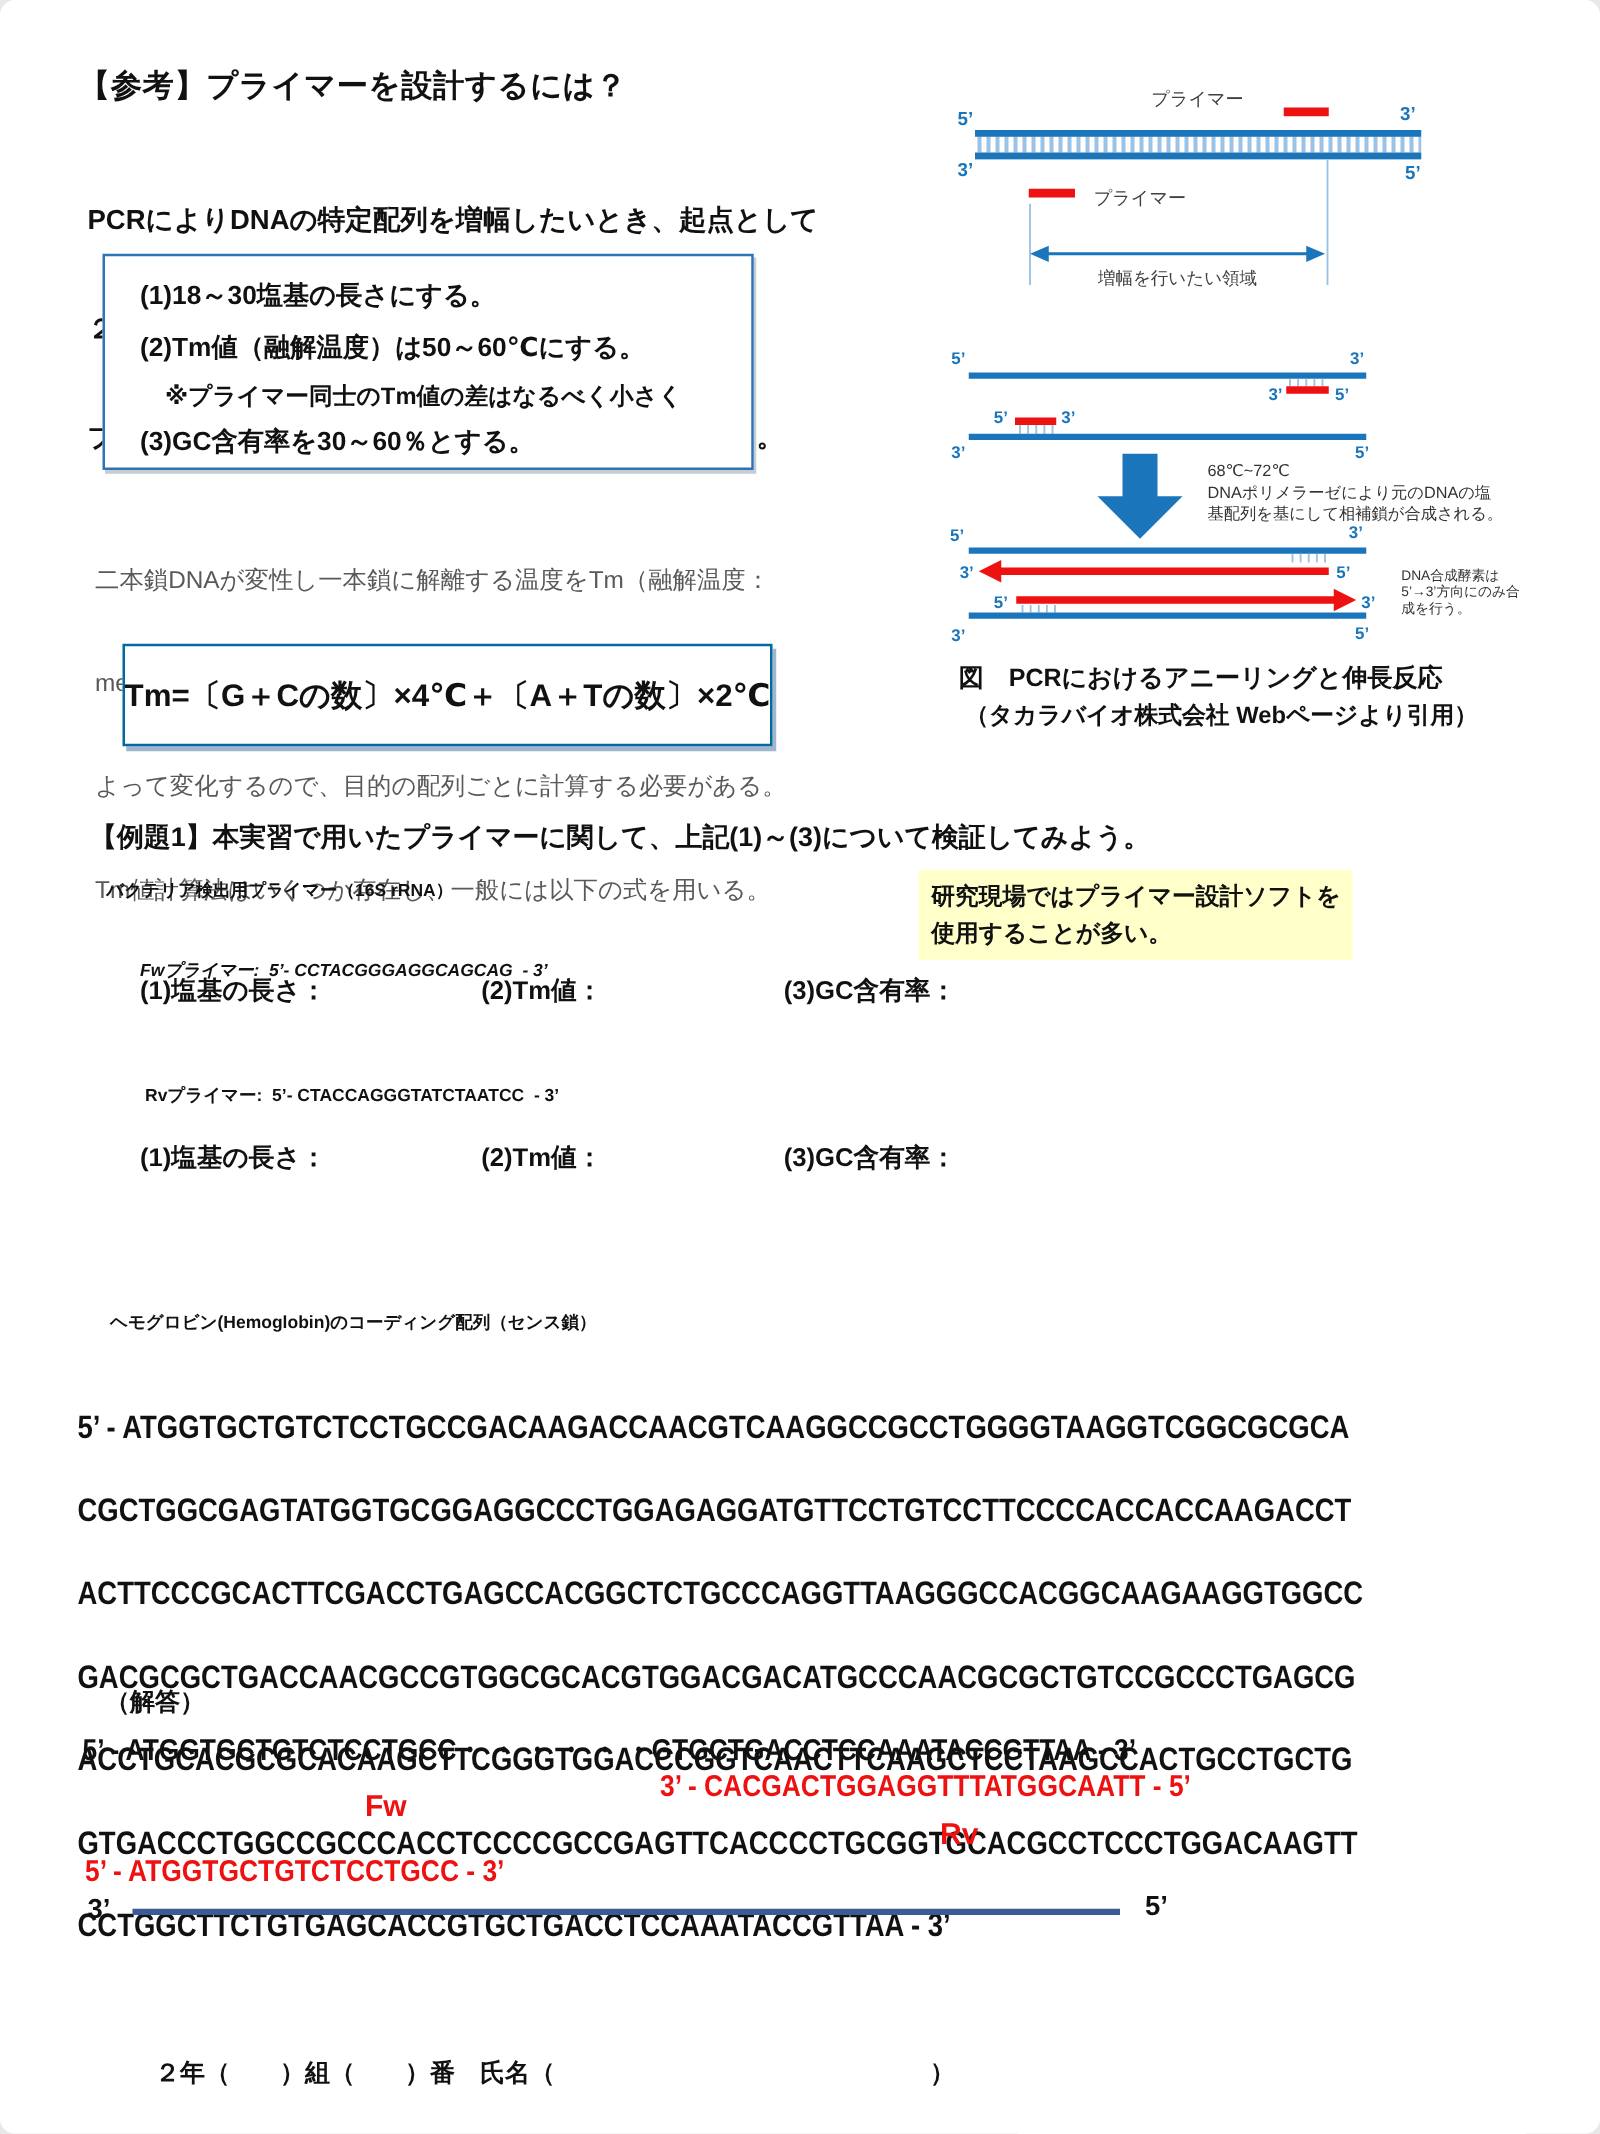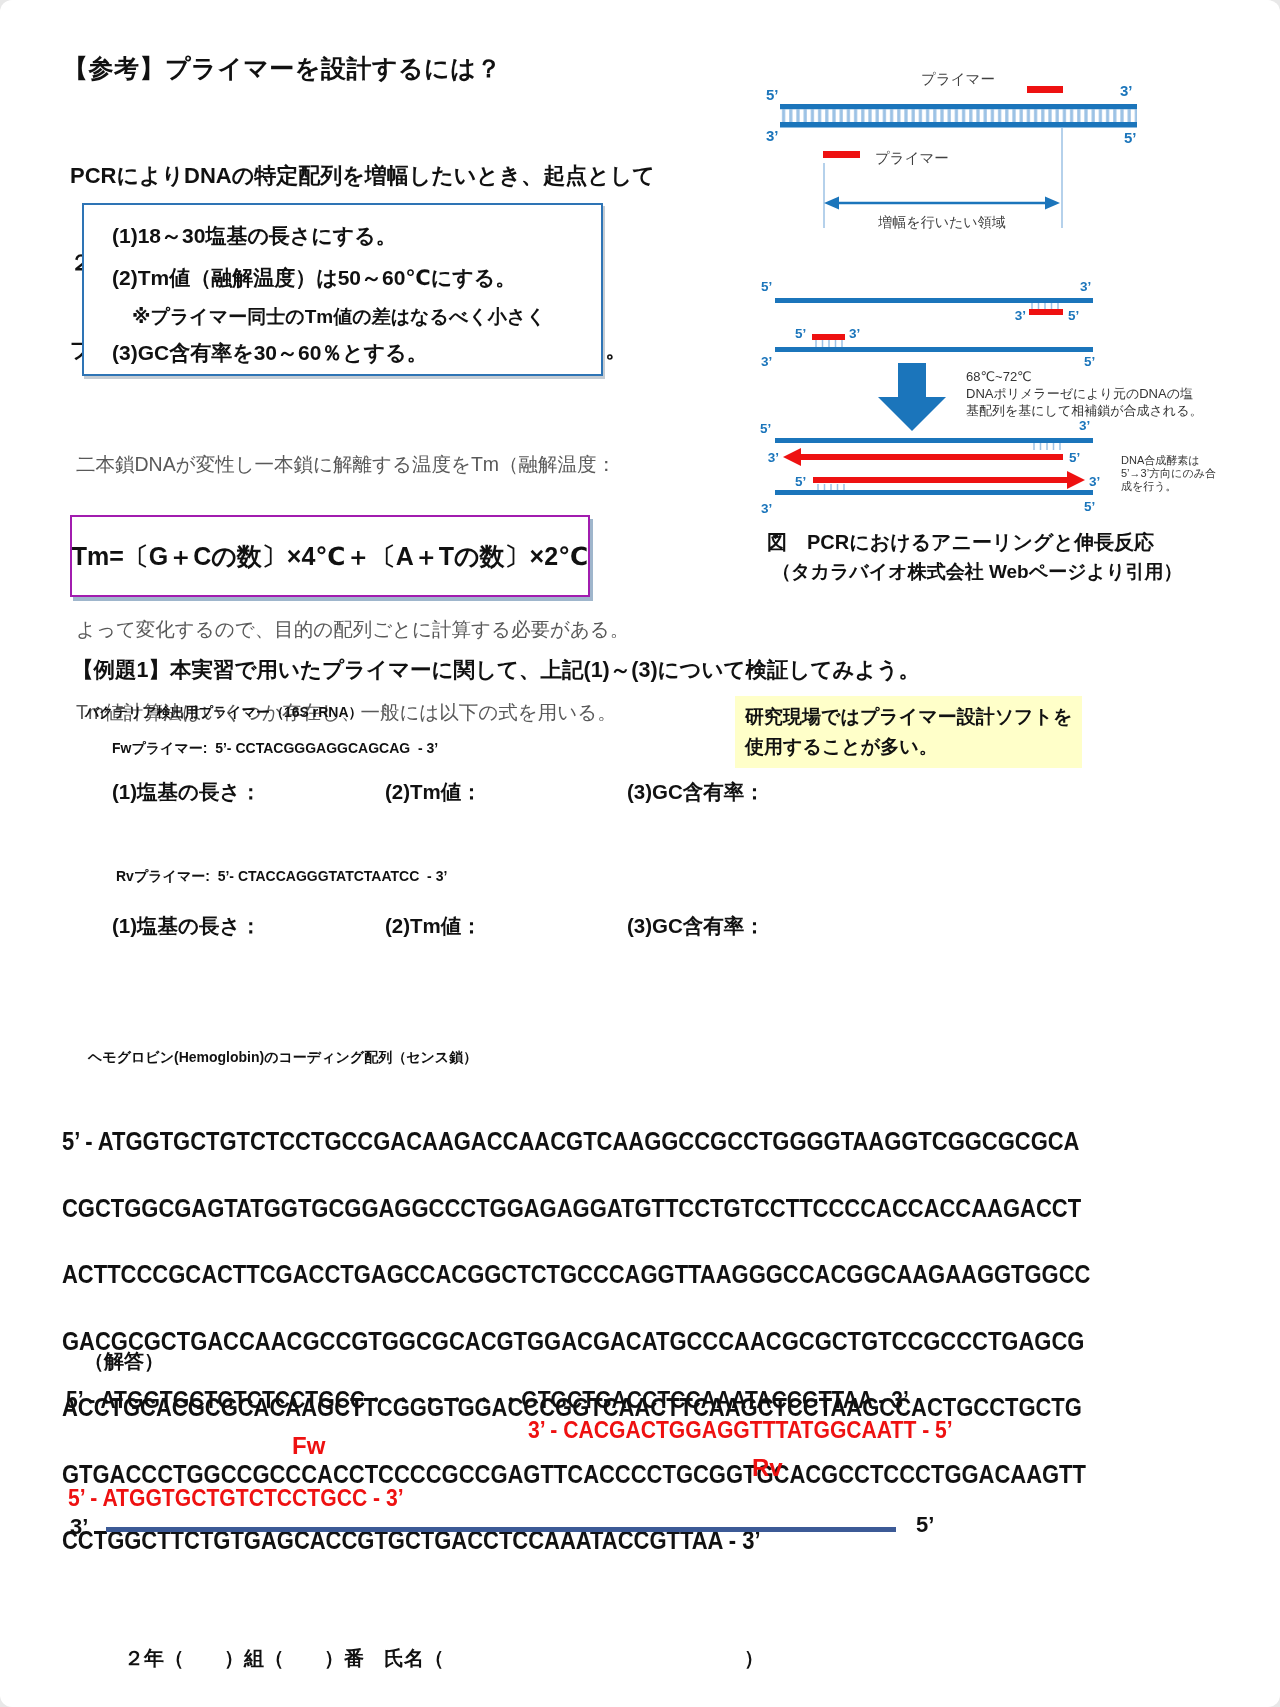--- a/index.html
+++ b/index.html
@@ -6,22 +6,22 @@
   .page{position:relative;width:1280px;height:1707px;background:#ffffff;margin:0 auto;overflow:hidden;
         font-family:"Liberation Sans","DejaVu Sans",sans-serif;color:#111;border-radius:12px;}
   .abs{position:absolute;white-space:pre;}
   .b{font-weight:bold;}
   .title{font-size:25px;font-weight:bold;letter-spacing:.5px;}
   .intro{font-size:22px;font-weight:bold;line-height:29px;}
   .pointsbox{position:absolute;left:82px;top:203px;width:517px;height:169px;
              border:2.5px solid #2E74B5;background:#fff;box-shadow:2px 3px 0 rgba(90,110,130,.35);}
   .pb-line{position:absolute;white-space:pre;font-weight:bold;}
   .tmpara{font-size:19.5px;line-height:27.5px;color:#595959;}
-  .formulabox{position:absolute;left:70px;top:515px;width:516px;height:78px;
-              border:2px solid #a21caf;background:#fff;box-shadow:3px 4px 0 #9FB6CC;
+  .formulabox{position:absolute;left:98px;top:515px;width:516px;height:78px;
+              border:2px solid #0369a1;background:#fff;box-shadow:3px 4px 0 #9FB6CC;
               display:flex;align-items:center;justify-content:center;}
   .formula{font-size:25px;font-weight:bold;white-space:pre;}
   .h2{font-size:21.5px;font-weight:bold;white-space:pre;}
   .sub{font-size:14px;font-weight:bold;white-space:pre;}
   .note{position:absolute;left:735px;top:696px;width:347px;height:72px;background:#FFFFC9;}
   .note div{position:absolute;left:10px;font-size:19px;font-weight:bold;white-space:pre;}
   .qitem{font-size:20.5px;font-weight:bold;white-space:pre;}
   .seqline{font-size:26px;font-weight:bold;line-height:30.5px;white-space:pre;
            transform:scaleX(.845);transform-origin:left top;letter-spacing:0;}
   .ansline{font-size:24px;font-weight:bold;white-space:pre;transform:scaleX(.88);transform-origin:left top;}
@@ -173,21 +173,21 @@
   </svg>
 
   <div class="abs h2" style="left:72px;top:655px;">【例題1】本実習で用いたプライマーに関して、上記(1)～(3)について検証してみよう。</div>
   <div class="abs sub" style="left:85px;top:704px;">バクテリア検出用プライマー（16S rRNA）</div>
 
   <div class="note">
     <div style="top:8px;">研究現場ではプライマー設計ソフトを</div>
     <div style="top:38px;">使用することが多い。</div>
   </div>
 
-  <div class="abs sub" style="left:112px;top:740px;">Fwプライマー:  5’- CCTACGGGAGGCAGCAG  - 3’</div>
+  <div class="abs sub" style="left:112px;top:768px;font-style:italic;">Fwプライマー:  5’- CCTACGGGAGGCAGCAG  - 3’</div>
   <div class="abs qitem" style="left:112px;top:778px;">(1)塩基の長さ：</div>
   <div class="abs qitem" style="left:385px;top:778px;">(2)Tm値：</div>
   <div class="abs qitem" style="left:627px;top:778px;">(3)GC含有率：</div>
 
   <div class="abs sub" style="left:116px;top:868px;">Rvプライマー:  5’- CTACCAGGGTATCTAATCC  - 3’</div>
   <div class="abs qitem" style="left:112px;top:912px;">(1)塩基の長さ：</div>
   <div class="abs qitem" style="left:385px;top:912px;">(2)Tm値：</div>
   <div class="abs qitem" style="left:627px;top:912px;">(3)GC含有率：</div>
 
   <div class="abs sub" style="left:88px;top:1049px;">ヘモグロビン(Hemoglobin)のコーディング配列（センス鎖）</div>

